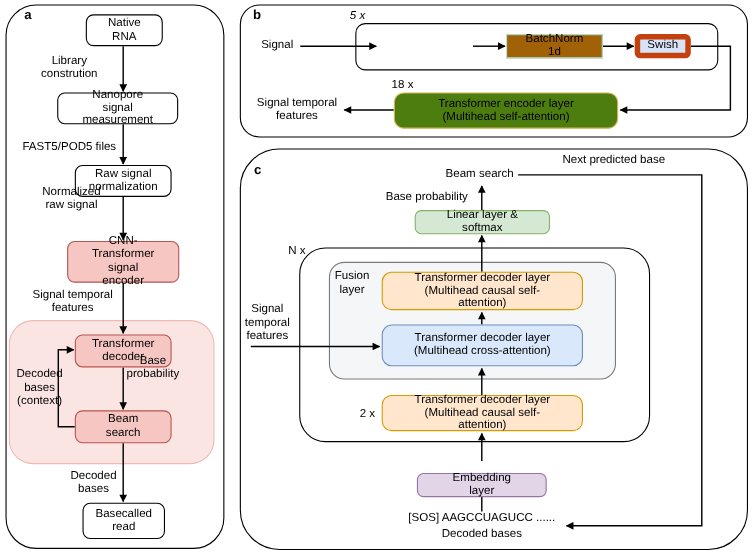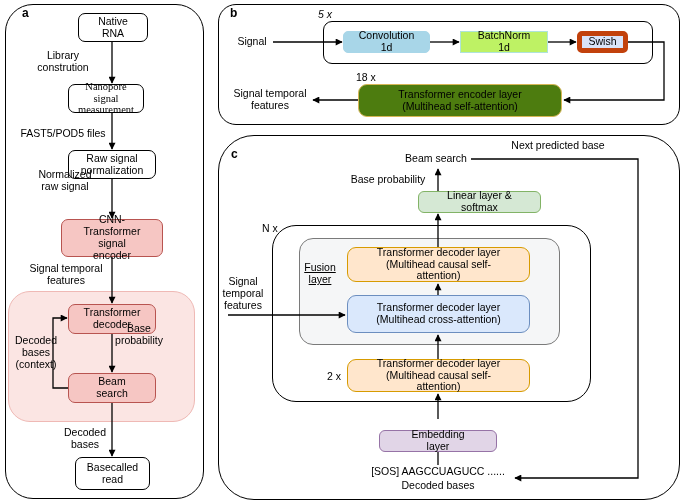--- a/index.html
+++ b/index.html
@@ -18,21 +18,21 @@
           background:transparent;border:1.3px solid #000;}
   .fusion-box{left:299px;top:238px;width:259px;height:105px;border-radius:14px;
               background:#f5f6f7;border:1px solid #7a7a7a;}
   svg.connectors{position:absolute;left:0;top:0;z-index:2;}
   .node{position:absolute;z-index:3;display:flex;align-items:center;justify-content:center;
         text-align:center;white-space:pre-line;font-size:10.5px;line-height:1.14;
         border-radius:7px;box-sizing:border-box;padding:1px 20px;}
   .white{background:#fff;border:1px solid #000;}
   .red{background:#f6c6c3;border:1px solid #b85450;}
   .conv{background:#a8d6e8;border:1px solid #a8d6e8;border-radius:5px;}
-  .batch{background:#bef264;border:1px solid #aee3da;border-radius:0;}
+  .batch{background:#a16207;border:1px solid #aee3da;border-radius:0;}
   .swish{background:#d9e3f8;border:5px solid #c2410c;border-radius:5px;}
   .yellow{background:#4d7c0f;border:1px solid #d6b656;border-radius:9px;}
   .orange{background:#ffe6cc;border:1px solid #d79b00;border-radius:9px;}
   .blue{background:#dae8fc;border:1px solid #6c8ebf;border-radius:9px;}
   .green{background:#d5e8d4;border:1px solid #82b366;border-radius:6px;}
   .purple{background:#e1d5e7;border:1px solid #9673a6;border-radius:6px;margin-top:11px;}
   .elabel{position:absolute;z-index:3;text-align:center;white-space:pre-line;
           font-size:10.5px;line-height:1.14;}
   .plabel{position:absolute;z-index:4;font-size:12px;font-weight:bold;}
   .rep{position:absolute;z-index:3;font-size:10.5px;text-align:left;}
@@ -83,21 +83,21 @@
     </g>
   </svg>
 
   <div class="plabel" style="left:22px;top:6px;">a</div>
   <div class="plabel" style="left:230px;top:6px;">b</div>
   <div class="plabel" style="left:231px;top:147px;">c</div>
 
   <div class="node white" style="left:78px;top:13px;width:70px;height:29px;">Native RNA</div>
   <div class="elabel" style="left:23px;top:50px;width:80px;">Library
 constrution</div>
-  <div class="node white" style="left:68px;top:84px;width:76px;height:29px;font-family:Liberation Serif, serif;">Nanopore signal
+  <div class="node white" style="left:52px;top:84px;width:110px;height:29px;">Nanopore signal
 measurement</div>
   <div class="elabel" style="left:13px;top:128px;width:100px;">FAST5/POD5 files</div>
   <div class="node white" style="left:68px;top:150px;width:88px;height:29px;">Raw signal
 normalization</div>
   <div class="elabel" style="left:25px;top:169px;width:80px;">Normalized
 raw signal</div>
   <div class="node red" style="left:61px;top:219px;width:102px;height:38px;">CNN-Transformer
 signal encoder</div>
   <div class="elabel" style="left:16px;top:263px;width:100px;">Signal temporal
 features</div>
@@ -109,35 +109,34 @@
   <div class="elabel" style="left:108px;top:323px;width:62px;">Base
 probability</div>
   <div class="node red" style="left:68px;top:373px;width:88px;height:30px;">Beam search</div>
   <div class="elabel" style="left:55px;top:427px;width:60px;">Decoded
 bases</div>
   <div class="node white" style="left:75px;top:457px;width:75px;height:33px;">Basecalled
 read</div>
 
   <div class="rep" style="left:318px;top:8px;width:30px;font-style:italic;">5 x</div>
   <div class="elabel" style="left:232px;top:36px;width:40px;">Signal</div>
-  <div class="node conv" style="left:343px;top:31px;width:87px;height:22px;">Convolution 1d</div>
   <div class="node batch" style="left:460px;top:31px;width:88px;height:22px;">BatchNorm 1d</div>
   <div class="node swish" style="left:577px;top:31px;width:51px;height:22px;">Swish</div>
   <div class="rep" style="left:356px;top:71px;width:34px;">18 x</div>
   <div class="node yellow" style="left:358px;top:84px;width:204px;height:33px;">Transformer encoder layer
 (Multihead self-attention)</div>
   <div class="elabel" style="left:226px;top:88px;width:88px;">Signal temporal
 features</div>
 
   <div class="elabel" style="left:508px;top:140px;width:100px;">Next predicted base</div>
   <div class="elabel" style="left:398px;top:153px;width:76px;">Beam search</div>
   <div class="elabel" style="left:348px;top:174px;width:80px;">Base probability</div>
-  <div class="node green" style="left:377px;top:191px;width:123px;height:22px;margin-left:41px;">Linear layer &amp; softmax</div>
+  <div class="node green" style="left:377px;top:191px;width:123px;height:22px;">Linear layer &amp; softmax</div>
   <div class="rep" style="left:262px;top:222px;width:22px;">N x</div>
-  <div class="elabel" style="left:296px;top:262px;width:48px;text-decoration:underline;">Fusion
+  <div class="elabel" style="left:296px;top:246px;width:48px;">Fusion
 layer</div>
   <div class="node orange" style="left:347px;top:247px;width:183px;height:35px;">Transformer decoder layer
 (Multihead causal self-attention)</div>
   <div class="node blue" style="left:347px;top:295px;width:183px;height:38px;">Transformer decoder layer
 (Multihead cross-attention)</div>
   <div class="elabel" style="left:212px;top:276px;width:62px;">Signal
 temporal
 features</div>
   <div class="rep" style="left:327px;top:370px;width:22px;">2 x</div>
   <div class="node orange" style="left:347px;top:359px;width:183px;height:33px;">Transformer decoder layer

